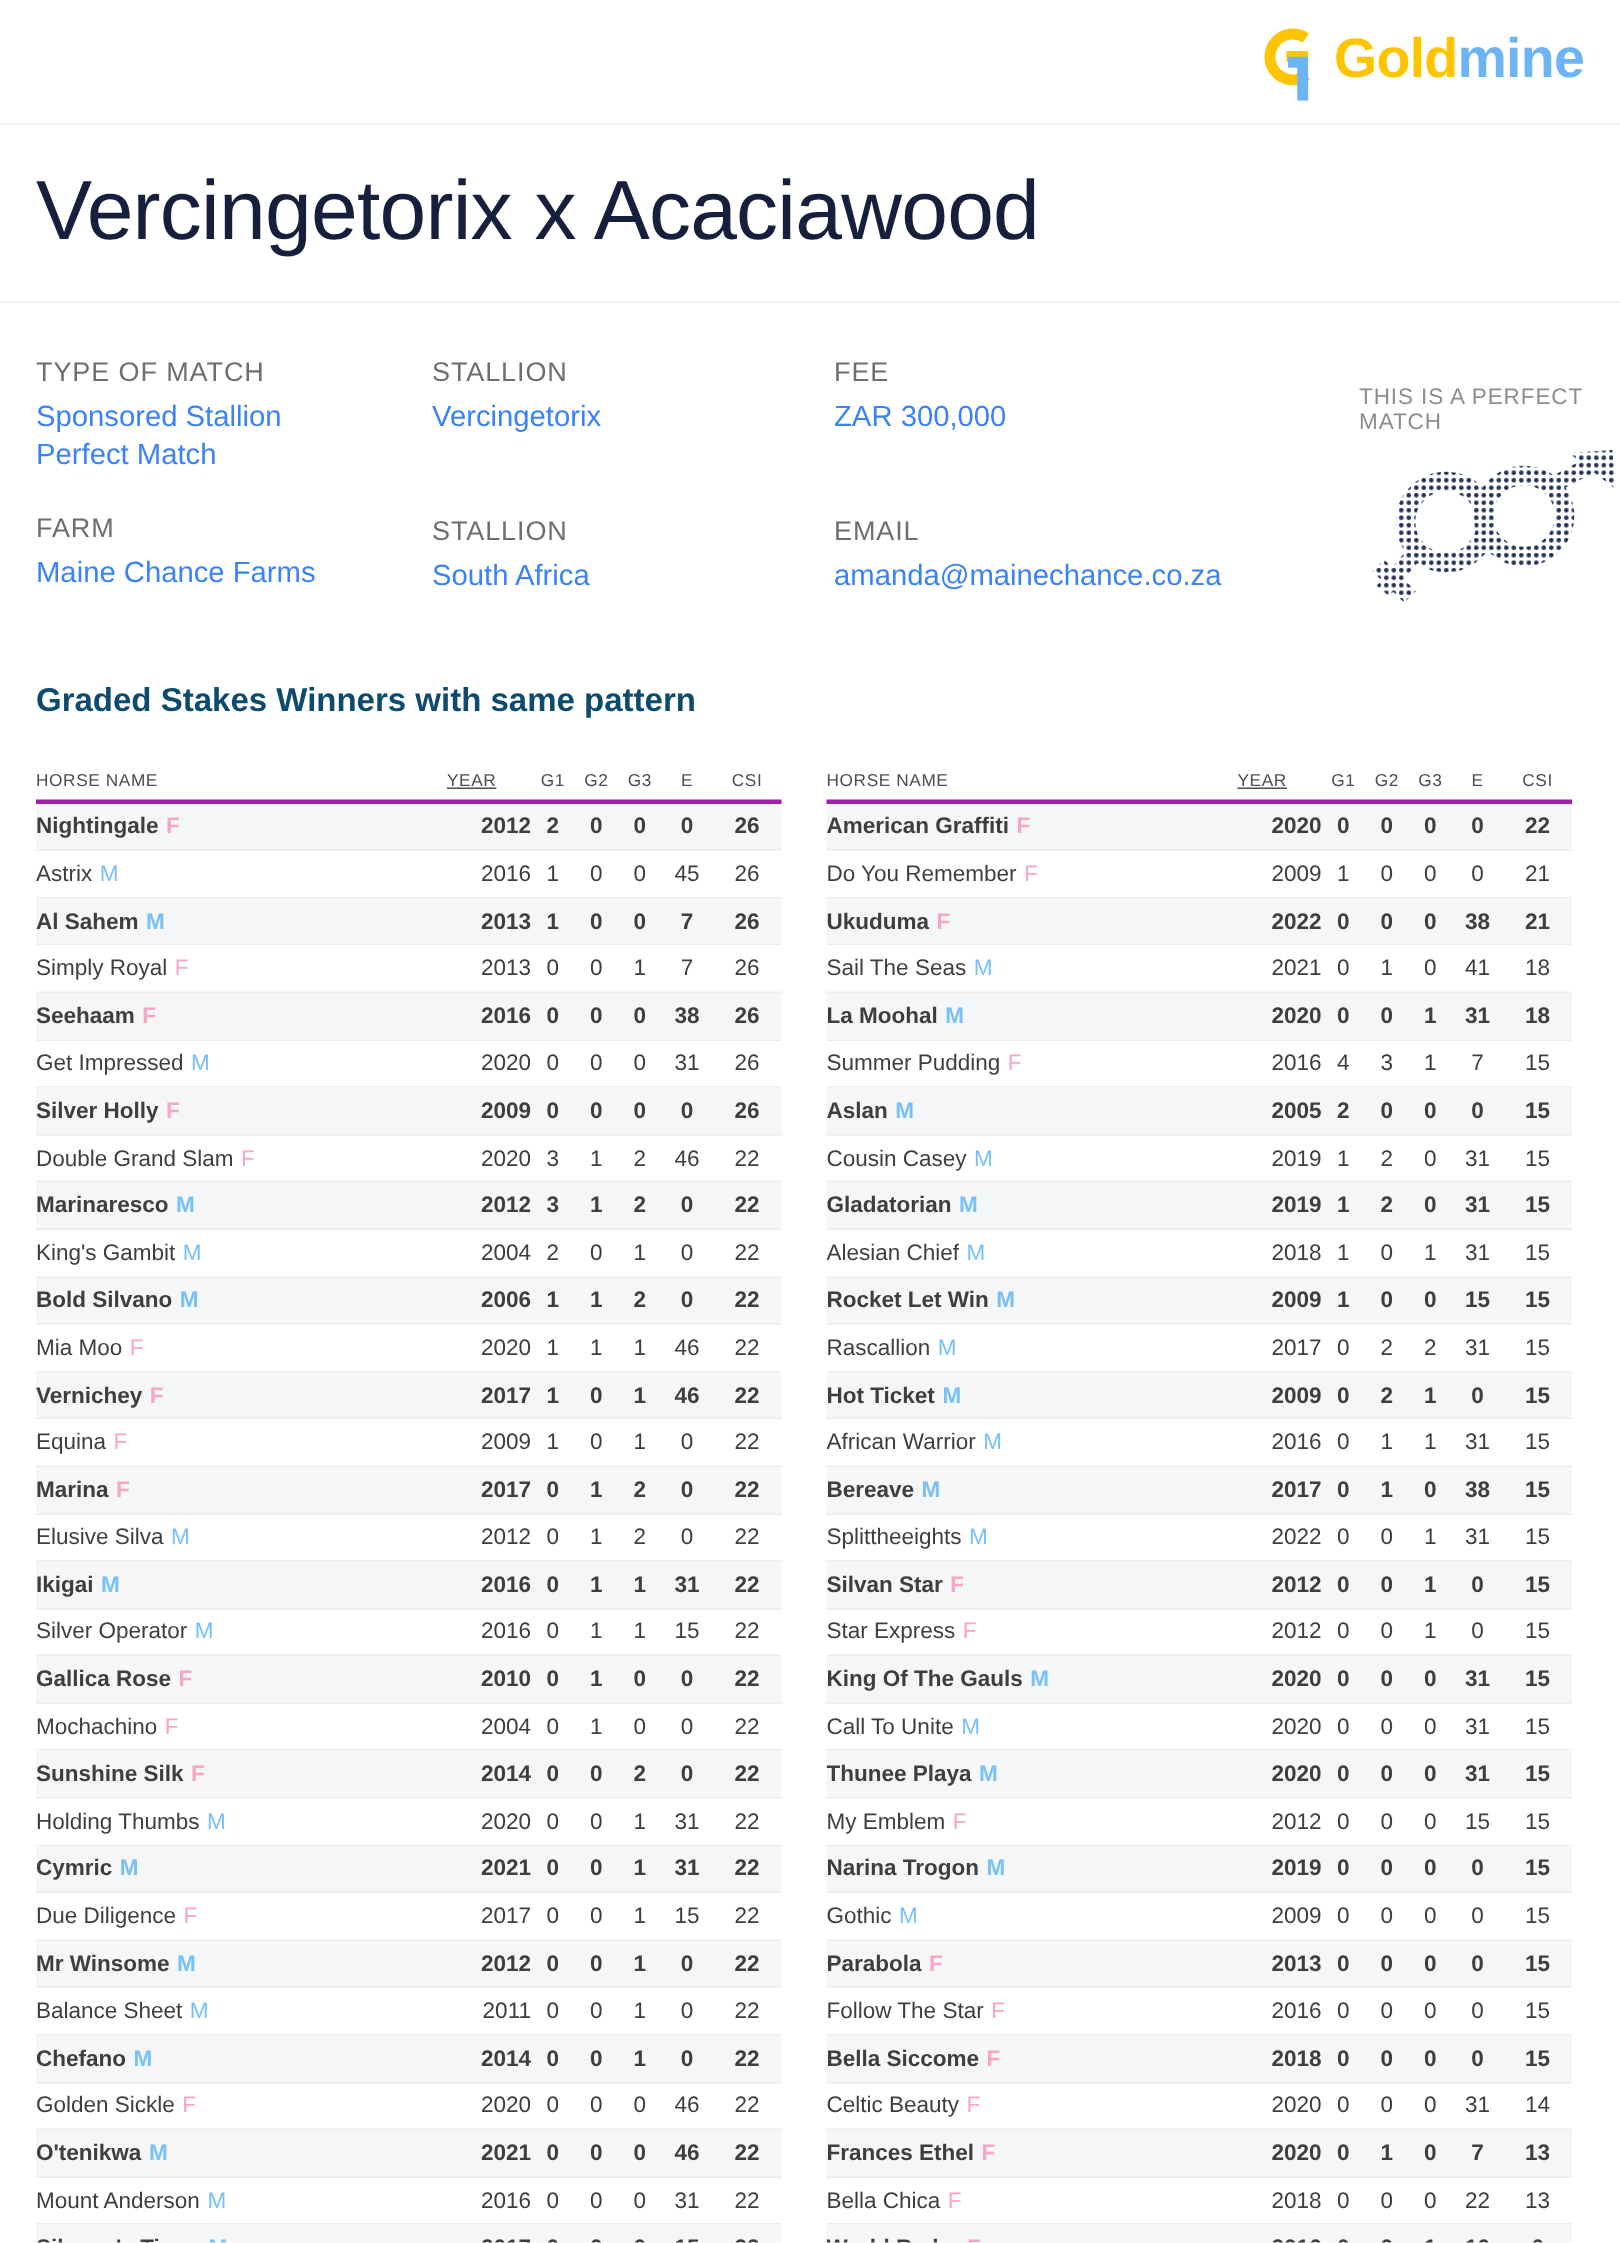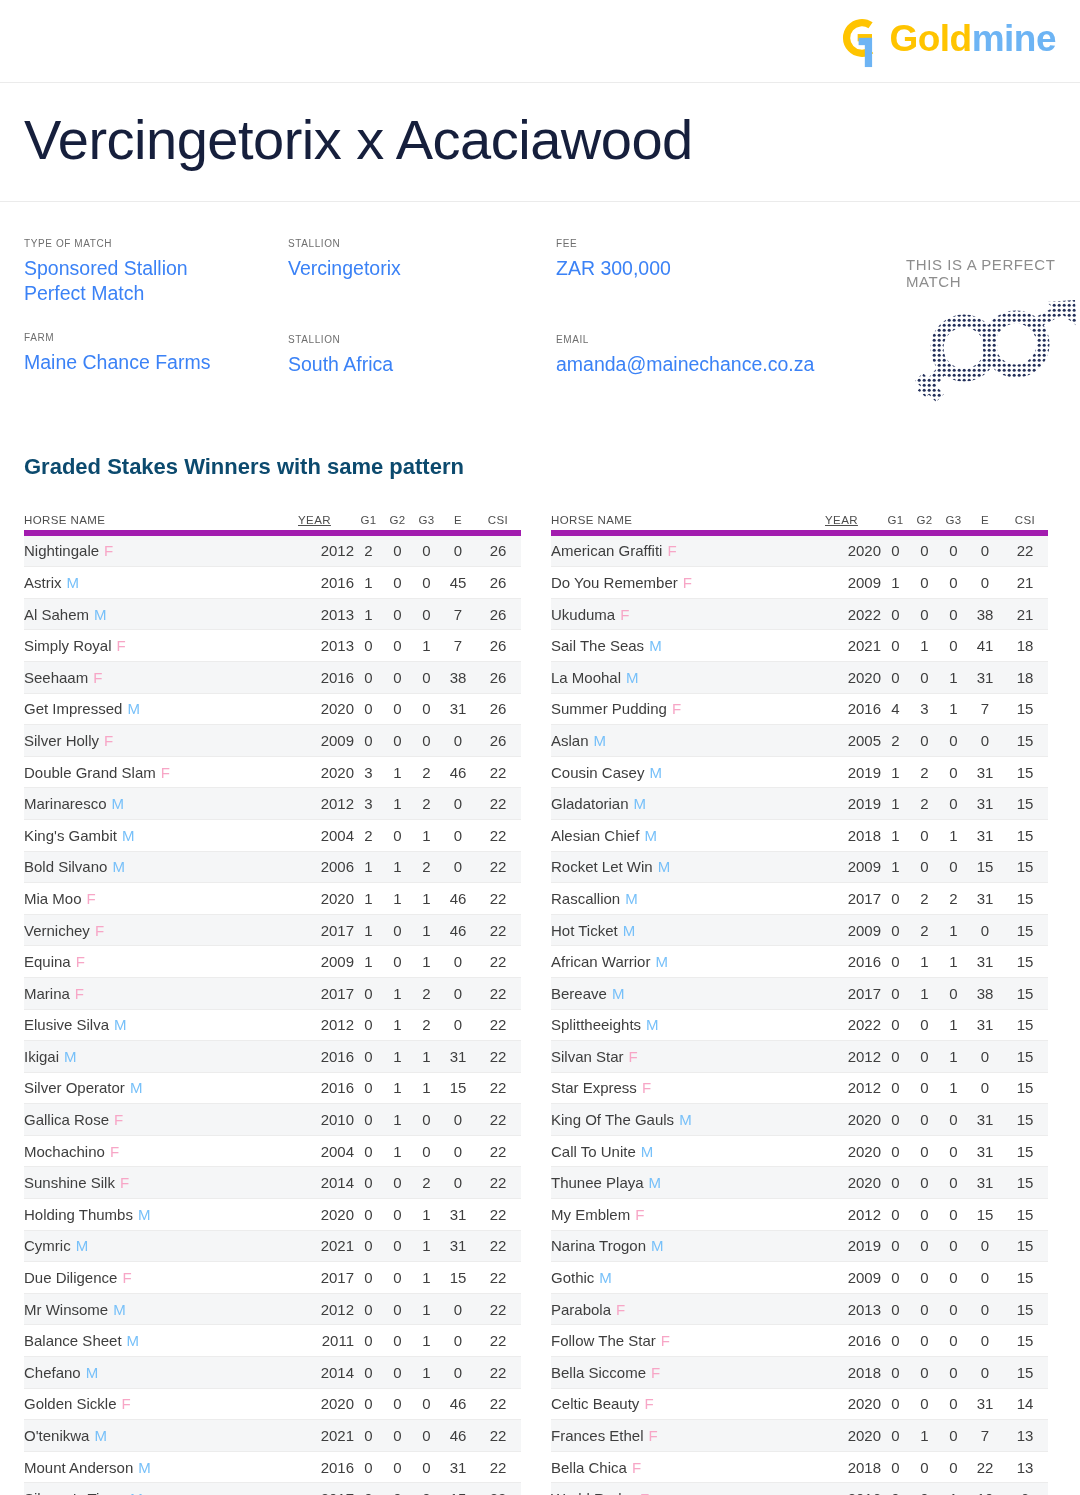--- a/index.html
+++ b/index.html
@@ -25,45 +25,45 @@
   
   h1.title {
     font-size:56px; font-weight:400; color:#161f3c; letter-spacing:-0.5px;
     padding:26px 20px 30px 24px; line-height:1.1;
   }
 
   
   .details { display:grid; grid-template-columns:264px 268px 308px 1fr;
              padding:36px 24px 26px 24px; }
   .dcol { display:flex; flex-direction:column; gap:26px; }
-  .field .flabel { font-size:10px; color:#6e6e6e; letter-spacing:0.6px; margin-bottom:7px; }
+  .field .flabel { font-size:18px; color:#6e6e6e; letter-spacing:0.6px; margin-bottom:7px; }
   .field .fvalue { font-size:19.5px; color:#3b82f6; line-height:1.28; }
   .field .fvalue.wrap { max-width:210px; }
   .match-block { padding-top:18px; display:flex; flex-direction:column; align-items:flex-start; padding-left:42px; }
   .match-banner { font-size:15px; color:#8d8d8d; letter-spacing:0.6px; margin-bottom:8px; }
   .match-art { margin-left:6px; }
 
   
   h2.section { color:#0c4a6e; font-size:22px; font-weight:700; padding:18px 24px 6px 24px; }
 
   
   .tables { display:grid; grid-template-columns:1fr 1fr; column-gap:30px; padding:24px 32px 0 24px; }
   .gtable { width:100%; }
   .thead, .trow {
     display:grid;
     grid-template-columns:1fr 56px 29px 29px 29px 34px 46px;
     align-items:center;
   }
-  .thead { height:26px; border-bottom:6px solid #a21caf;
+  .thead { height:26px; border-bottom:3px solid #a21caf;
            font-size:11.5px; color:#4d4d4d; letter-spacing:0.4px; }
   .thead span { text-align:center; }
   .thead span:first-child { text-align:left; }
   .thead span:nth-child(2) { text-align:left;text-decoration:underline; }
   .trow { height:31.6px; border-bottom:1px solid #ececec; font-size:15px; color:#3e3e3e; }
-  .trow.alt { background:#f5f6f7; }
+  .trow.alt { background:#f5f6f7;font-weight:bold; }
   .ncell { text-align:left; white-space:nowrap; overflow:hidden; }
   .sex { margin-left:5px; }
   .sex.f { color:#f7a6c6; }
   .sex.m { color:#77c0f9; }
   .num { text-align:center; }
   .year { text-align:right; }
 </style>
 </head>
 <body>
 

